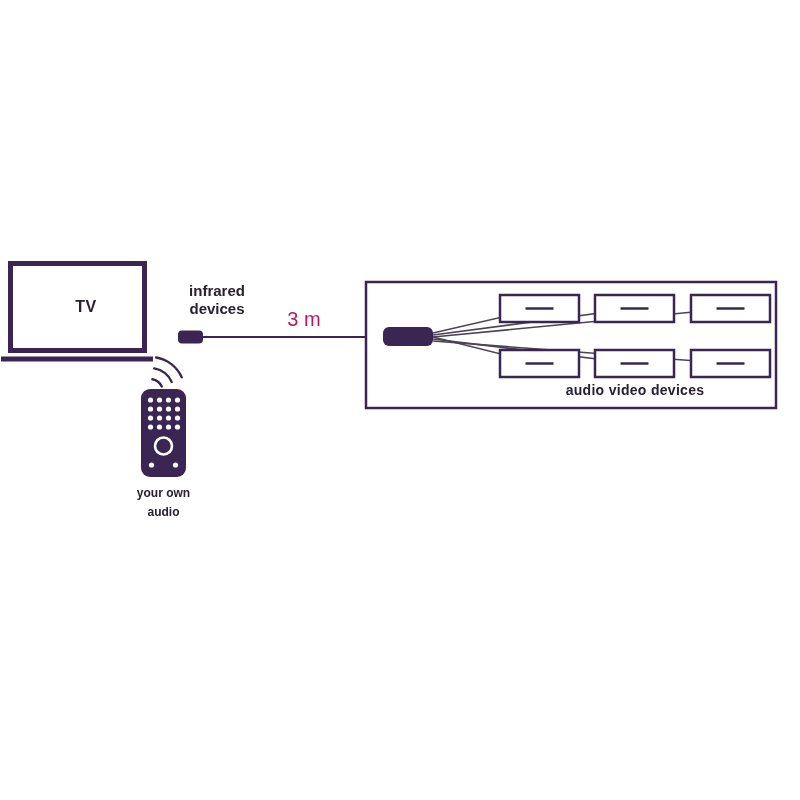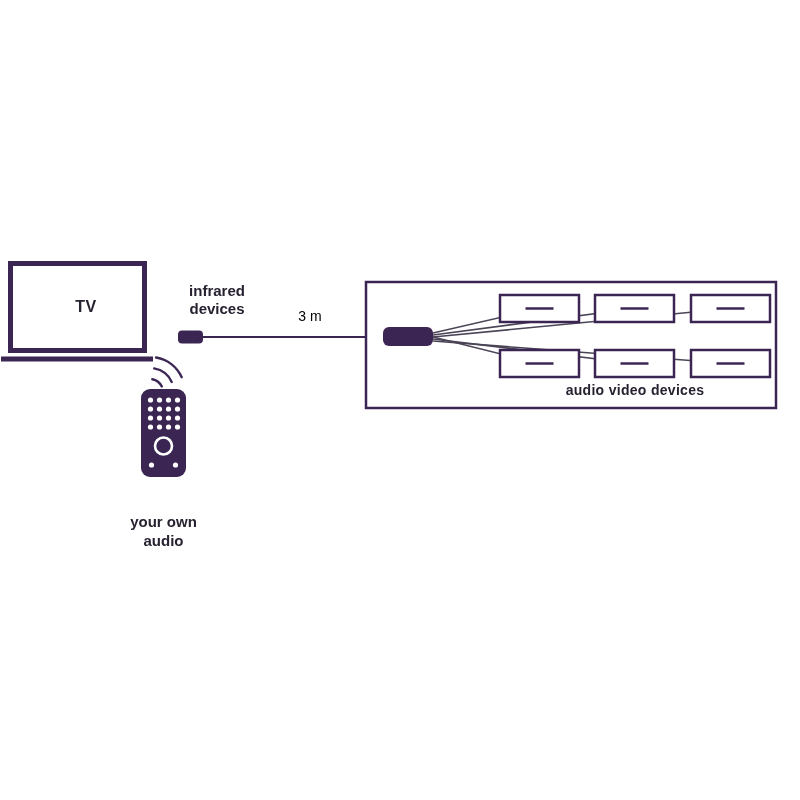--- a/index.html
+++ b/index.html
@@ -29,30 +29,30 @@
   .tv-label {
     left: 19px; top: 263px; width: 134px; height: 87px;
     display: flex; align-items: center; justify-content: center;
     font-size: 16px; letter-spacing: 0.5px;
   }
   .receiver-label {
     left: 160px; top: 282px; width: 114px;
     font-size: 15px; line-height: 18px;
   }
   .distance-label {
-    left: 286px; top: 308px; width: 48px;
-    font-size: 14px; font-weight: 500; color: #000000;
+    left: 280px; top: 308px; width: 48px;
+    font-size: 20px; font-weight: 500; color: #be185d;
   }
   .devices-label {
     left: 495px; top: 382px; width: 280px;
     font-size: 14px; letter-spacing: 0.3px;
   }
   .remote-label {
-    left: 103px; top: 512px; width: 121px;
-    font-size: 15px; line-height: 19px;
+    left: 103px; top: 484px; width: 121px;
+    font-size: 12px; line-height: 19px;
   }
 </style>
 </head>
 <body>
 
 <div class="canvas">
 
   <svg width="800" height="800" viewBox="0 0 800 800">
 
     <g>

